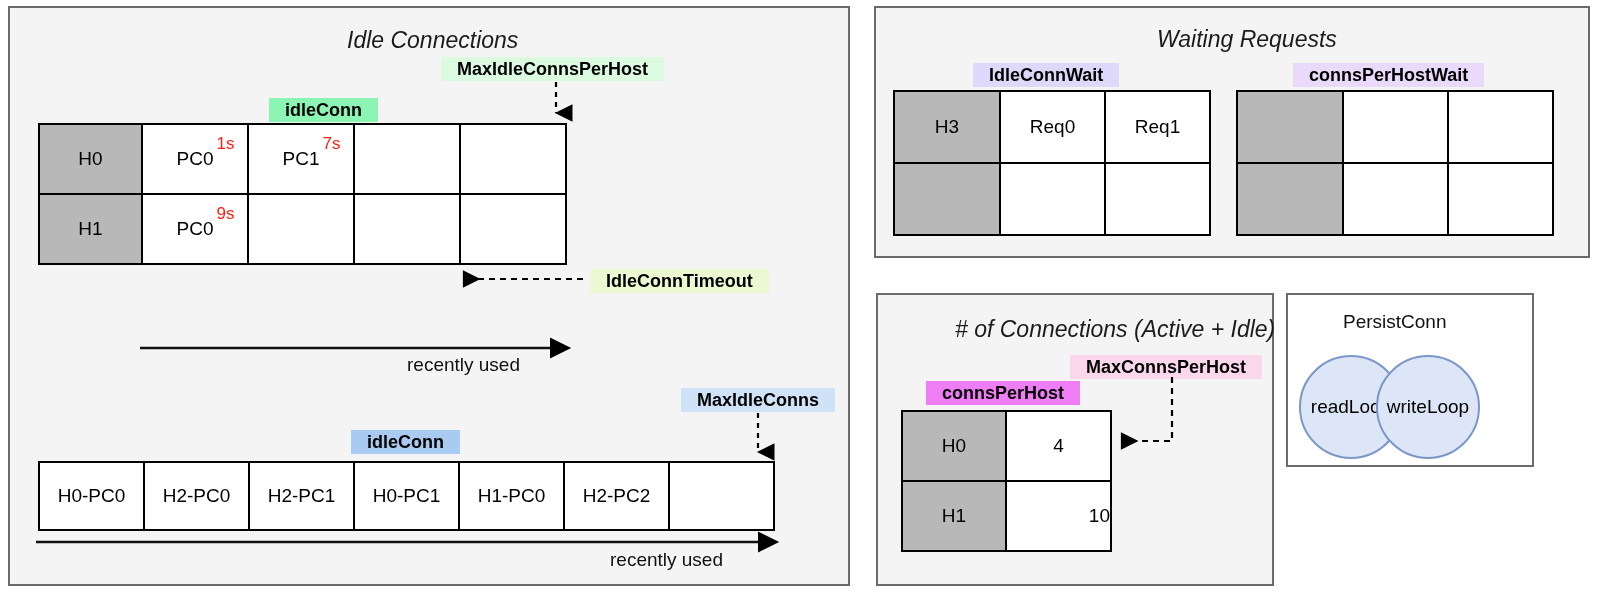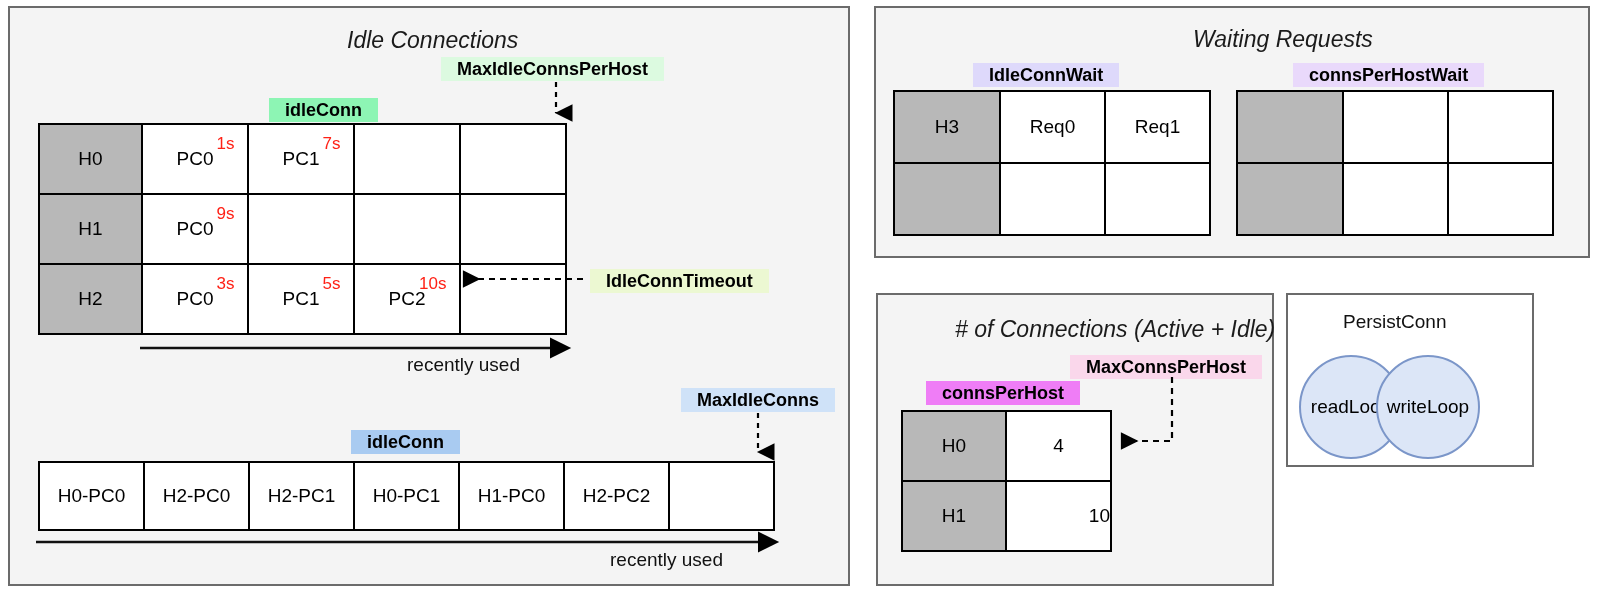--- a/index.html
+++ b/index.html
@@ -147,27 +147,20 @@
         <td style="width: 104px; height: 68px;"></td>
         <td style="width: 104px; height: 68px;"></td>
       </tr>
       <tr>
         <td class="hdr" style="width: 101px; height: 68px;">H1</td>
         <td style="width: 104px; height: 68px;"><span class="cellwrap"><span class="pcname">PC0</span><span class="timer">9s</span></span></td>
         <td style="width: 104px; height: 68px;"></td>
         <td style="width: 104px; height: 68px;"></td>
         <td style="width: 104px; height: 68px;"></td>
       </tr>
-      <tr>
-        <td class="hdr" style="width: 101px; height: 68px;">H2</td>
-        <td style="width: 104px; height: 68px;"><span class="cellwrap"><span class="pcname">PC0</span><span class="timer">3s</span></span></td>
-        <td style="width: 104px; height: 68px;"><span class="cellwrap"><span class="pcname">PC1</span><span class="timer">5s</span></span></td>
-        <td style="width: 104px; height: 68px;"><span class="cellwrap"><span class="pcname">PC2</span><span class="timer">10s</span></span></td>
-        <td style="width: 104px; height: 68px;"></td>
-      </tr>
     </tbody>
 </table>
 
 <div class="axis-caption" style="left:407px; top:354px;">recently used</div>
 
 <table class="grid" id="idle-lru-table" style="left:38px; top:461px; width:722px;">
   <tbody>
       <tr>
         <td style="width: 103px; height: 66px;">H0-PC0</td>
         <td style="width: 103px; height: 66px;">H2-PC0</td>
@@ -177,21 +170,21 @@
         <td style="width: 103px; height: 66px;">H2-PC2</td>
         <td style="width: 103px; height: 66px;"></td>
       </tr>
     </tbody>
 </table>
 
 <div class="axis-caption" style="left:610px; top:549px;">recently used</div>
 
 <div class="panel" style="left:874px; top:6px; width:716px; height:252px;"></div>
 
-<div class="panel-title" style="left:1157px; top:26px;margin-left:36px;">Waiting Requests</div>
+<div class="panel-title" style="left:1157px; top:26px;">Waiting Requests</div>
 
 <div class="kw" style="left:973px; top:63px; background:#ded9fb;">IdleConnWait</div>
 
 <div class="kw" style="left:1293px; top:63px; background:#e9d9fb;">connsPerHostWait</div>
 
 <table class="grid" id="idle-conn-wait-table" style="left:893px; top:90px; width:310px;padding-left:35px;">
   <tbody>
       <tr>
         <td class="hdr" style="width: 104px; height: 70px;">H3</td>
         <td style="width: 103px; height: 70px;">Req0</td>

